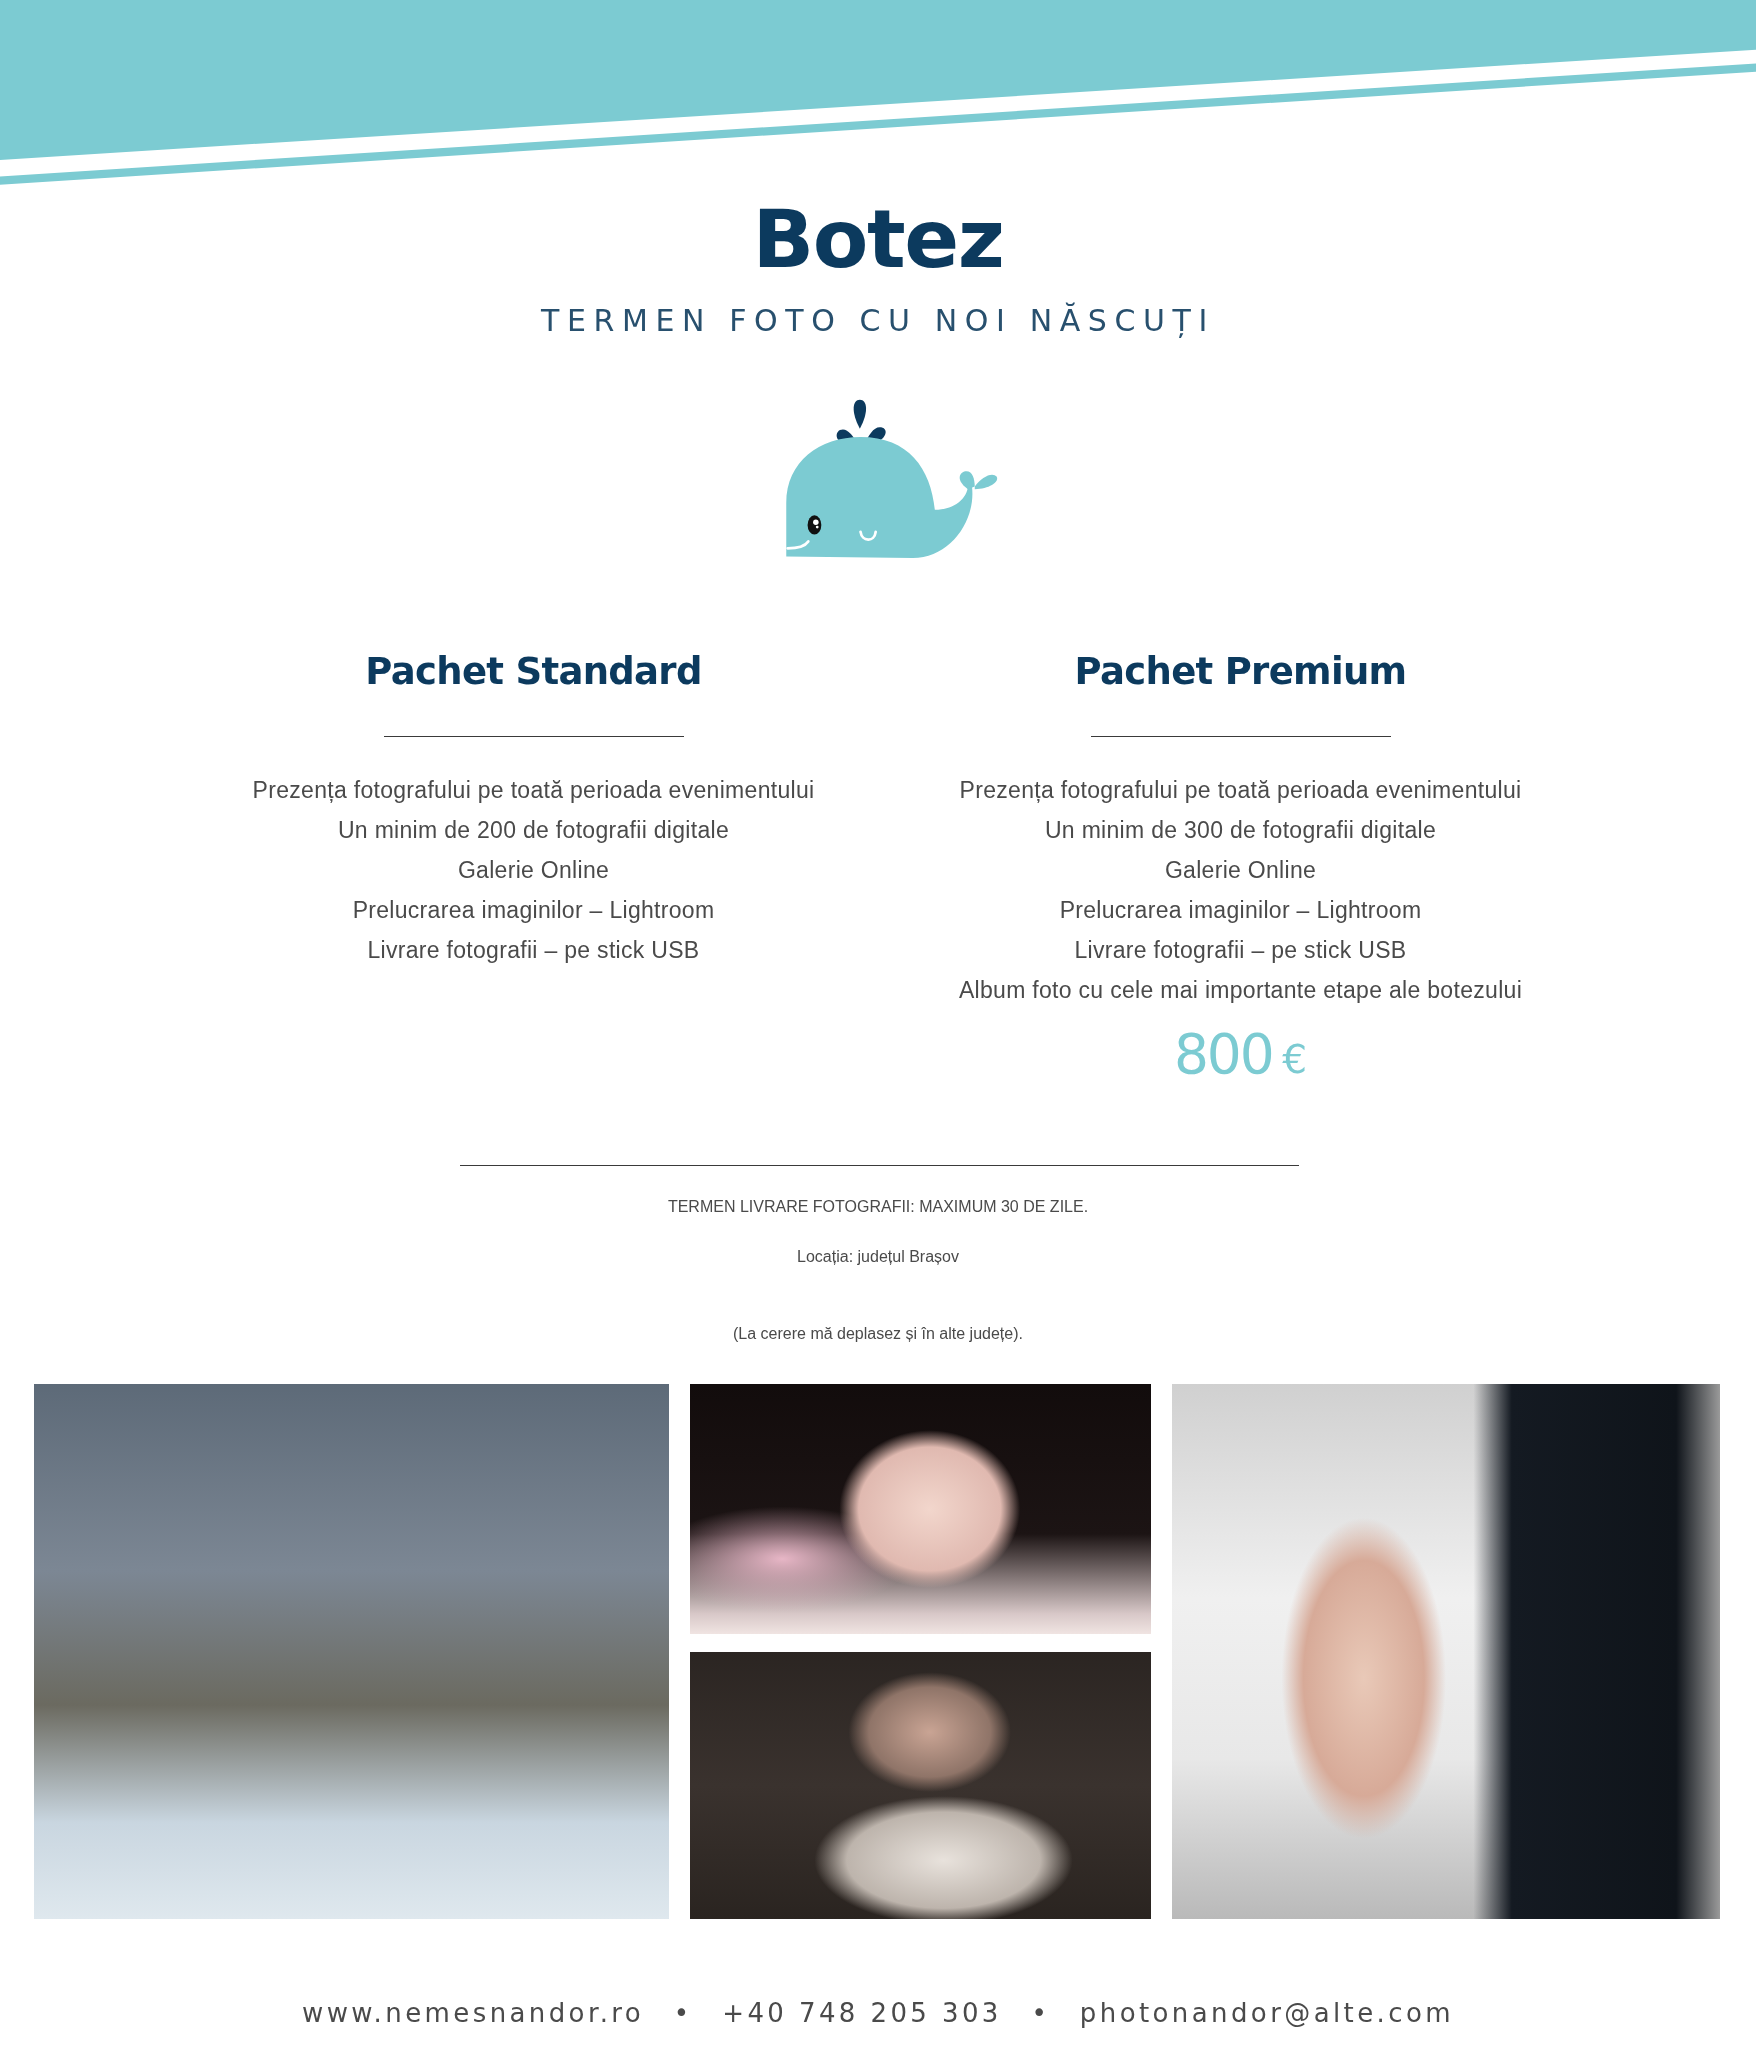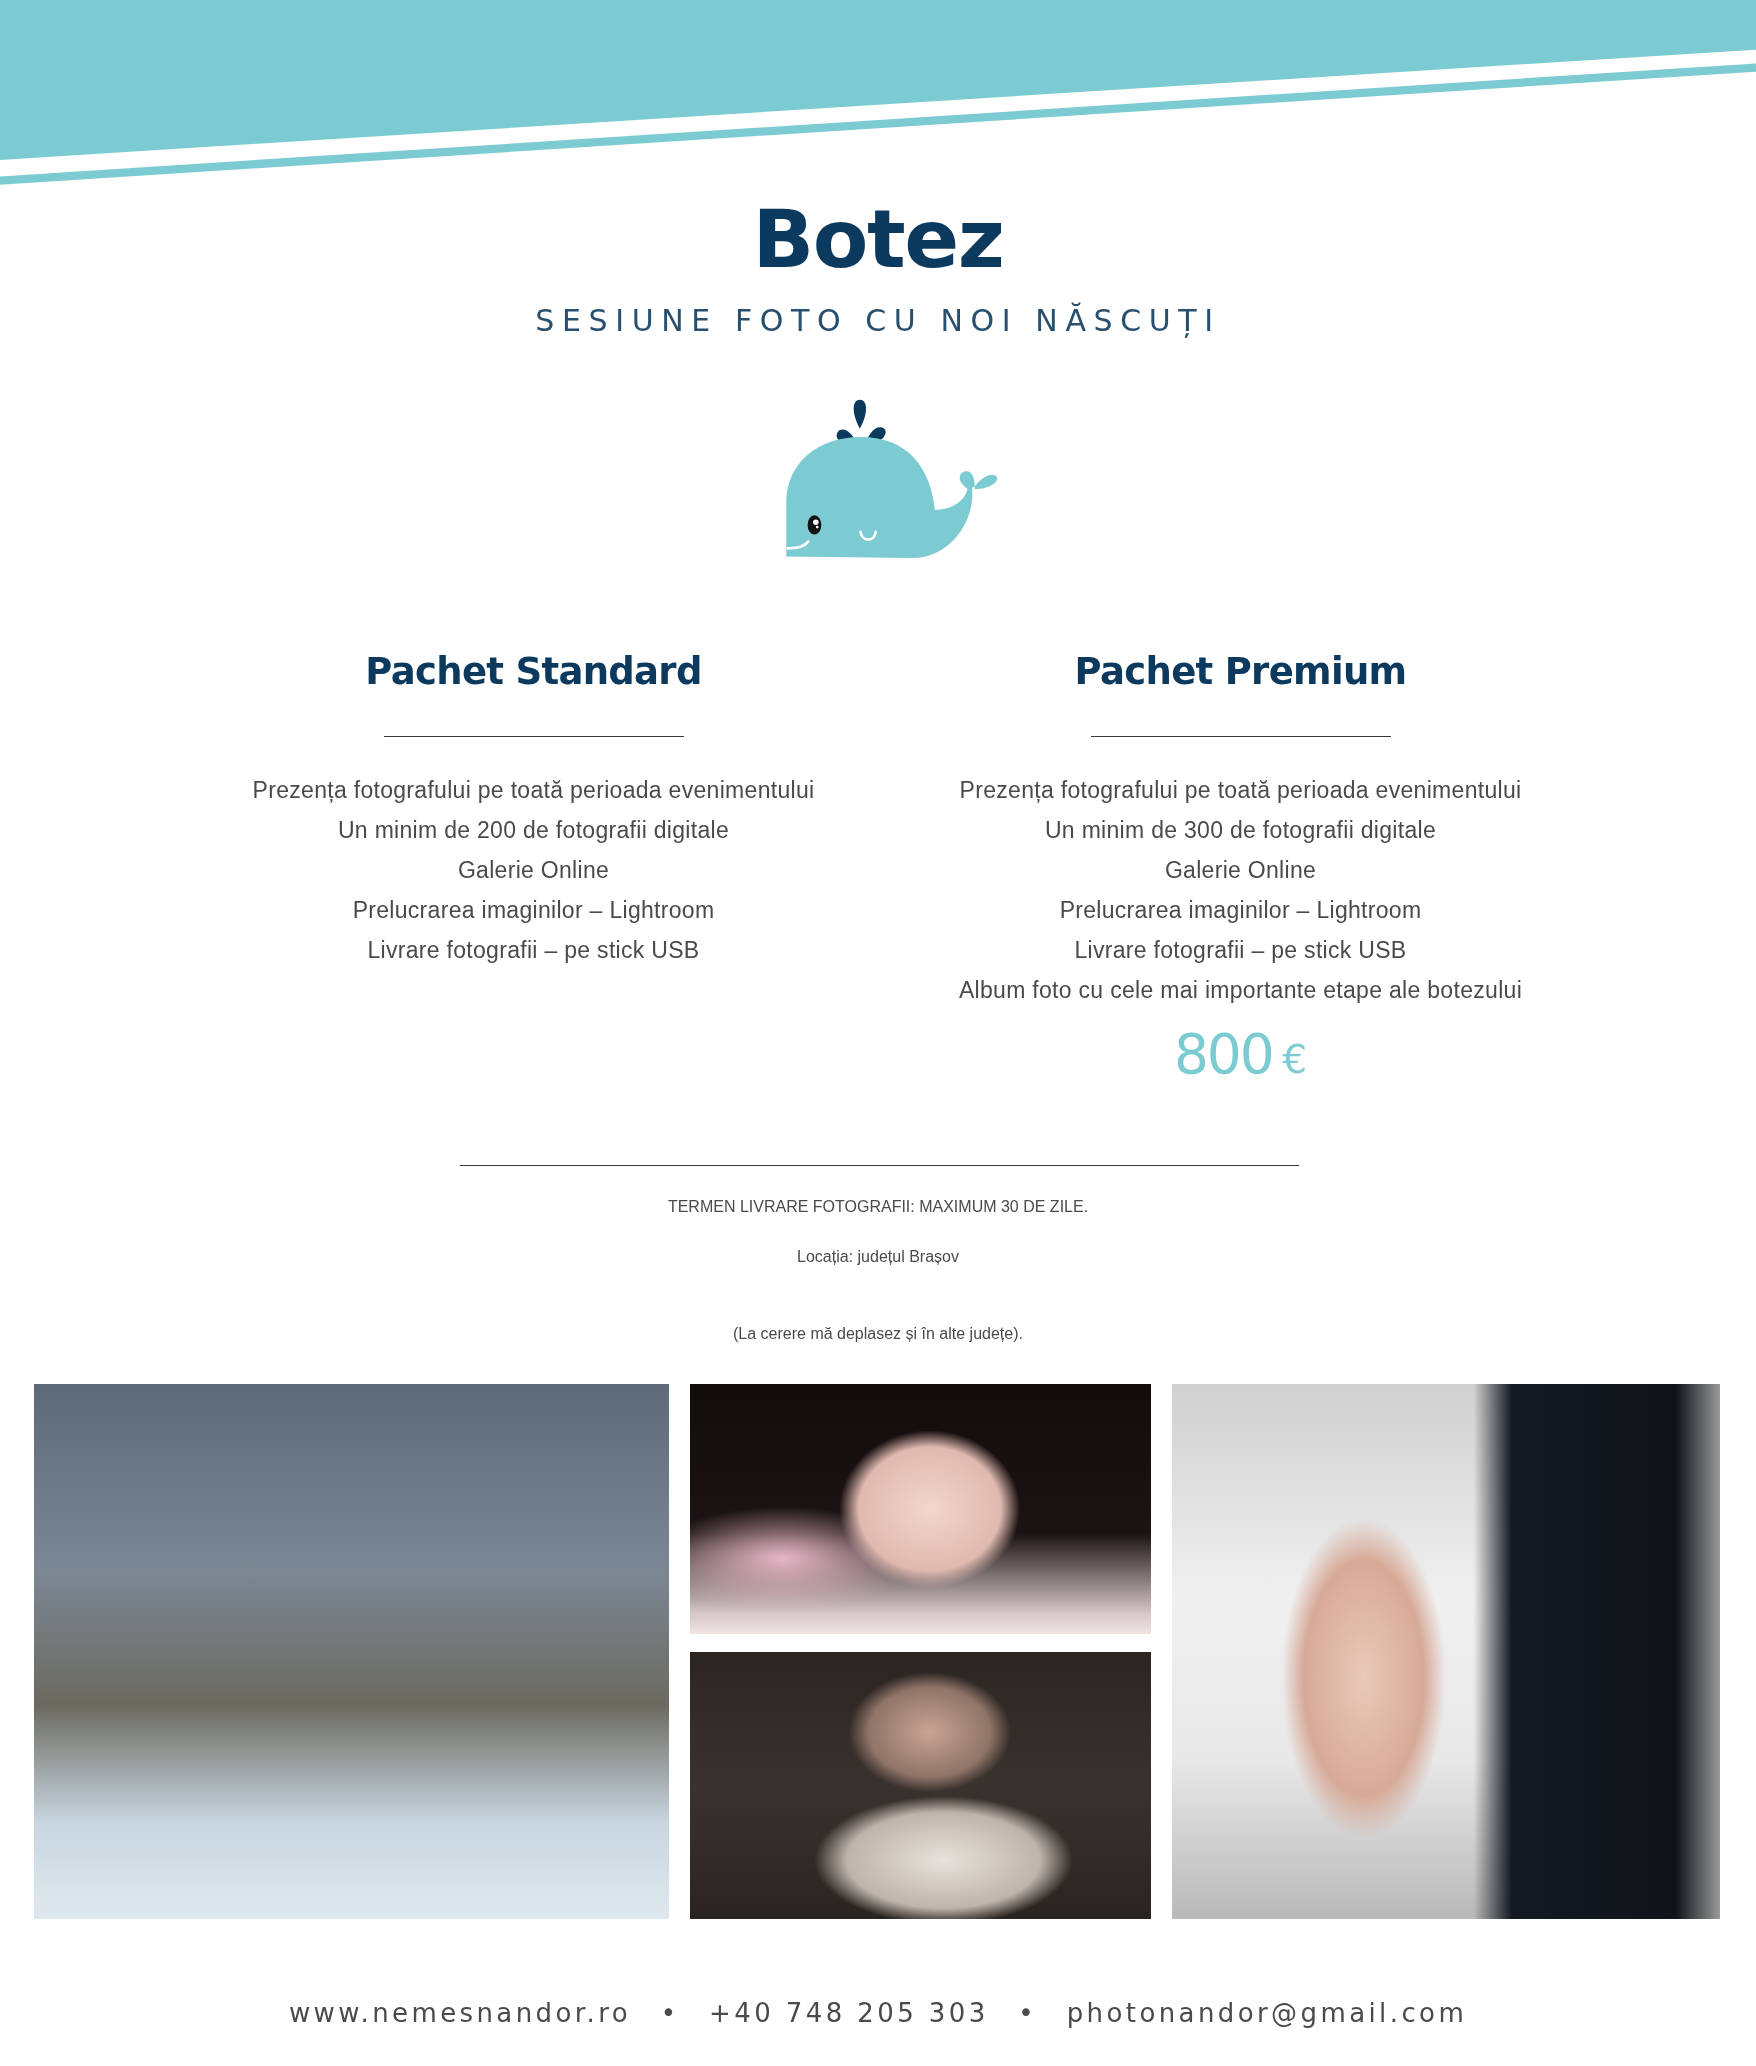--- a/index.html
+++ b/index.html
@@ -88,21 +88,21 @@
 </style>
 </head>
 <body>
 
 <svg id="header-band" class="abs" viewBox="0 0 2550 280" preserveAspectRatio="none">
   <polygon points="0,0 2550,0 2550,72 0,232" fill="#7ccbd2"></polygon>
   <polygon points="0,256 2550,92 2550,104 0,268" fill="#7ccbd2"></polygon>
 </svg>
 
 <div id="main-title" class="abs title">Botez</div>
-<div id="subtitle" class="abs">SESIUNE FOTO CU NOI NĂSCUȚI</div>
+<div id="subtitle" class="abs">TERMEN FOTO CU NOI NĂSCUȚI</div>
 
 <svg id="whale" class="abs" viewBox="0 0 330 250">
 
   <path d="M119,20 C108,20 106,38 119,62 C132,38 130,20 119,20 Z" fill="#0c3a5e"></path>
   <path d="M90,64 C80,70 84,88 118,88 C108,70 100,60 90,64 Z" fill="#0c3a5e"></path>
   <path d="M150,60 C162,62 160,82 124,88 C132,70 140,58 150,60 Z" fill="#0c3a5e"></path>
 
   <path d="M12,248 L12,170 C12,110 60,74 120,74 C190,74 222,120 228,180 C252,180 272,168 276,148
            L282,146 C288,196 250,250 196,250 Z" fill="#7ccbd2"></path>
 
@@ -153,15 +153,15 @@
 <div id="photo-1" class="abs photo" title="Two women dressing a baby in a white christening outfit"></div>
 <div id="photo-2" class="abs photo" title="Baby girl with pink bow looking up"></div>
 <div id="photo-3" class="abs photo" title="Baby holding a finger, shallow depth of field"></div>
 <div id="photo-4" class="abs photo" title="Woman holding a baby standing upright"></div>
 
 <div id="footer" class="abs">
   <span>www.nemesnandor.ro</span>
   <span class="sep">•</span>
   <span>+40 748 205 303</span>
   <span class="sep">•</span>
-  <span>photonandor@gmail.com</span>
+  <span>photonandor@alte.com</span>
 </div>
 
 
 </body></html>

